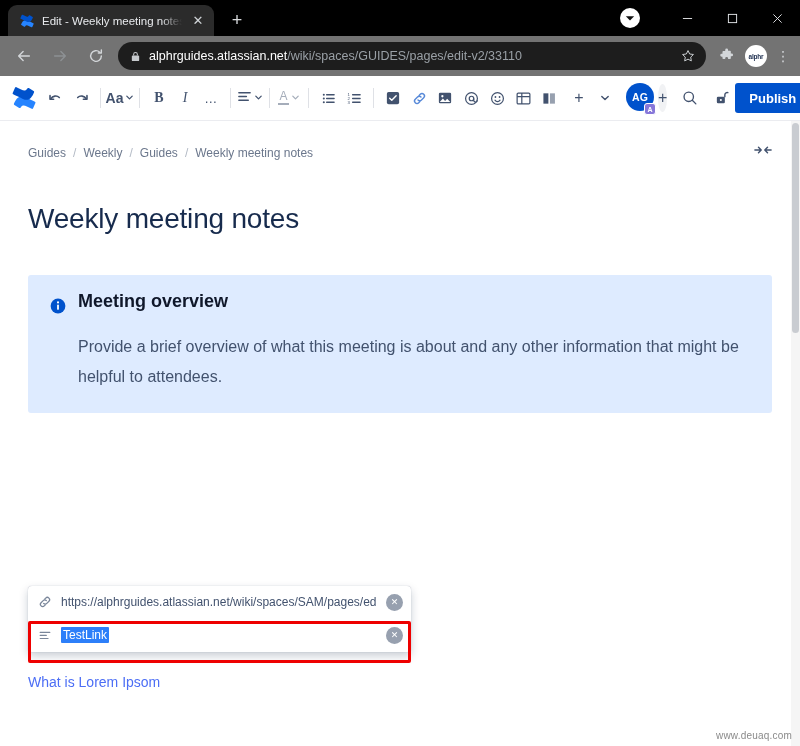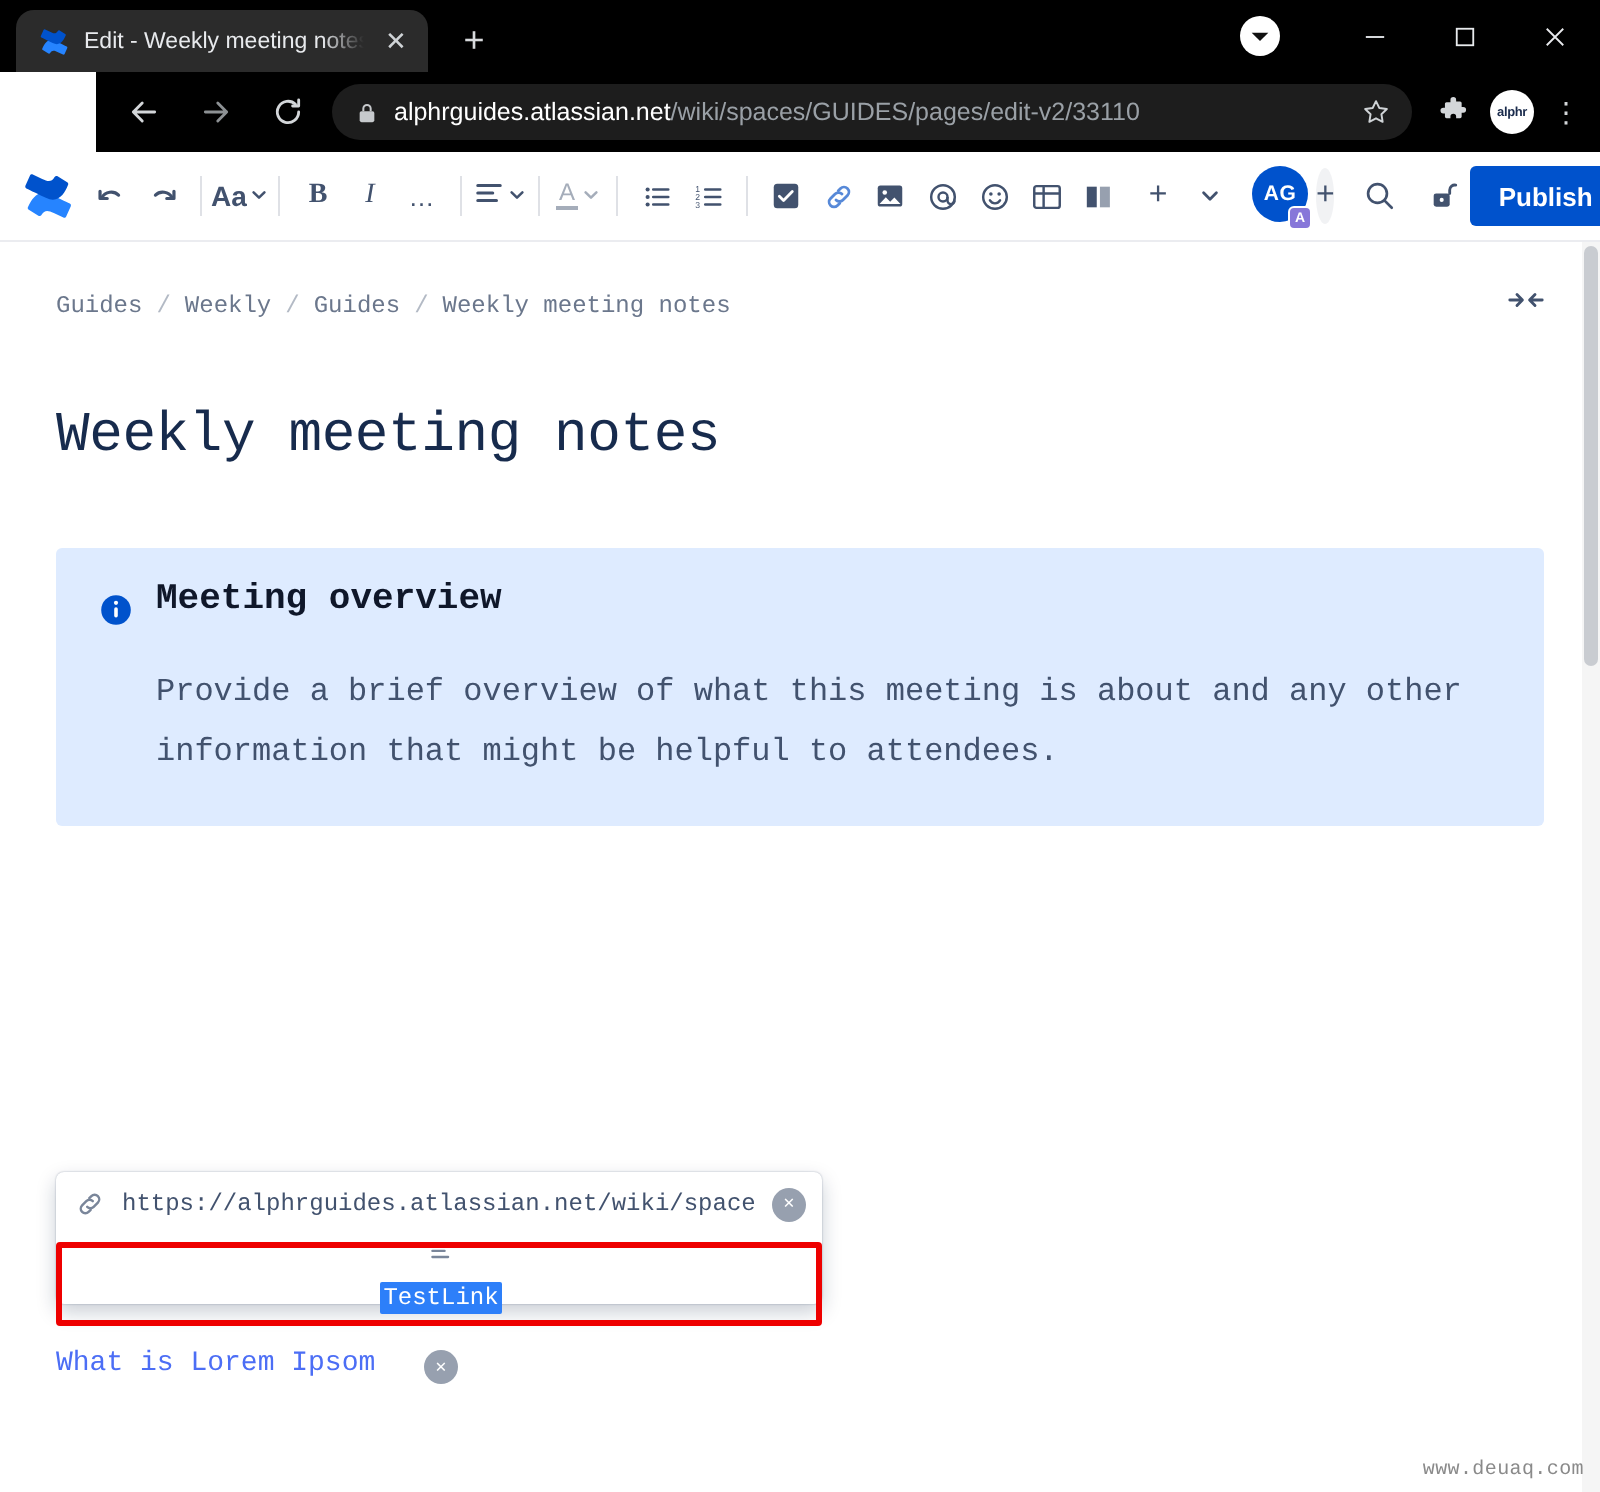--- a/index.html
+++ b/index.html
@@ -53,22 +53,22 @@
     align-items: center; justify-content: center;
     color: #e8eaed;
   }
   .dl-chip {
     position: absolute; right: 160px; top: 8px;
     width: 20px; height: 20px; border-radius: 50%;
     background: #fff; display: flex; align-items: center; justify-content: center;
   }
 
   .navbar {
-    height: 40px; background: #000000;
-    display: flex; align-items: center; gap: 0; padding: 0 6px; margin-left: 48px;
+    height: 40px; background: #737373;
+    display: flex; align-items: center; gap: 0; padding: 0 6px;
   }
   .nav-btn {
     width: 30px; height: 30px; border-radius: 50%;
     display: flex; align-items: center; justify-content: center;
     color: #d3d6d9; flex: 0 0 30px; margin: 0 3px;
   }
   .omnibox {
     flex: 1 1 auto; height: 28px; margin: 0 6px 0 4px;
     background: #1d1d1d; border-radius: 14px;
     display: flex; align-items: center; padding: 0 8px 0 12px;
@@ -124,21 +124,21 @@
     font-size: 16px; font-weight: 300; margin-left: 4px;
   }
   .btn-publish {
     background: #0052cc; color: #fff; font-size: 13px; font-weight: 600;
     height: 30px; padding: 0 14px; border-radius: 3px;
     display: flex; align-items: center; justify-content: center; border: none;
     font-family: "Liberation Sans", sans-serif;
   }
 
   
-  .page { position: relative; height: 625px; background: #fff; overflow: hidden; font-family: Liberation Mono, monospace; }
+  .page { position: relative; height: 625px; background: #fff; overflow: hidden; }
   .content-wrap { padding: 22px 28px 0 28px; position: relative; }
 
   .breadcrumb {
     display: flex; align-items: center; gap: 7px;
     font-size: 12px; color: #6b778c; height: 20px;
   }
   .bc-item { color: #6b778c; }
   .bc-sep { color: #b3bac5; }
   .collapse-icon {
     position: absolute; right: 28px; top: 22px;
@@ -168,21 +168,21 @@
   .link-popup {
     position: absolute; left: 28px; top: 465px; width: 383px;
     background: #fff; border-radius: 4px;
     box-shadow: 0 4px 10px rgba(9,30,66,.22), 0 0 1px rgba(9,30,66,.34);
     z-index: 30;
   }
   .lp-row {
     display: flex; align-items: center; height: 32px;
     padding: 0 8px 0 10px; gap: 9px;
   }
-  .lp-row.second { height: 34px; flex-direction: column; }
+  .lp-row.second { height: 34px; }
   .lp-ico { flex: 0 0 14px; color: #7a869a; display:flex; align-items:center; }
   .lp-text {
     flex: 1 1 auto; font-size: 12px; color: #42526e;
     white-space: nowrap; overflow: hidden; min-width: 0;
   }
   .lp-text.selected {
     background: #2d7ff9; color: #ffffff; padding: 1px 2px;
     display: inline-block; flex: 0 0 auto; border-radius: 1px;
   }
   .lp-clear {

